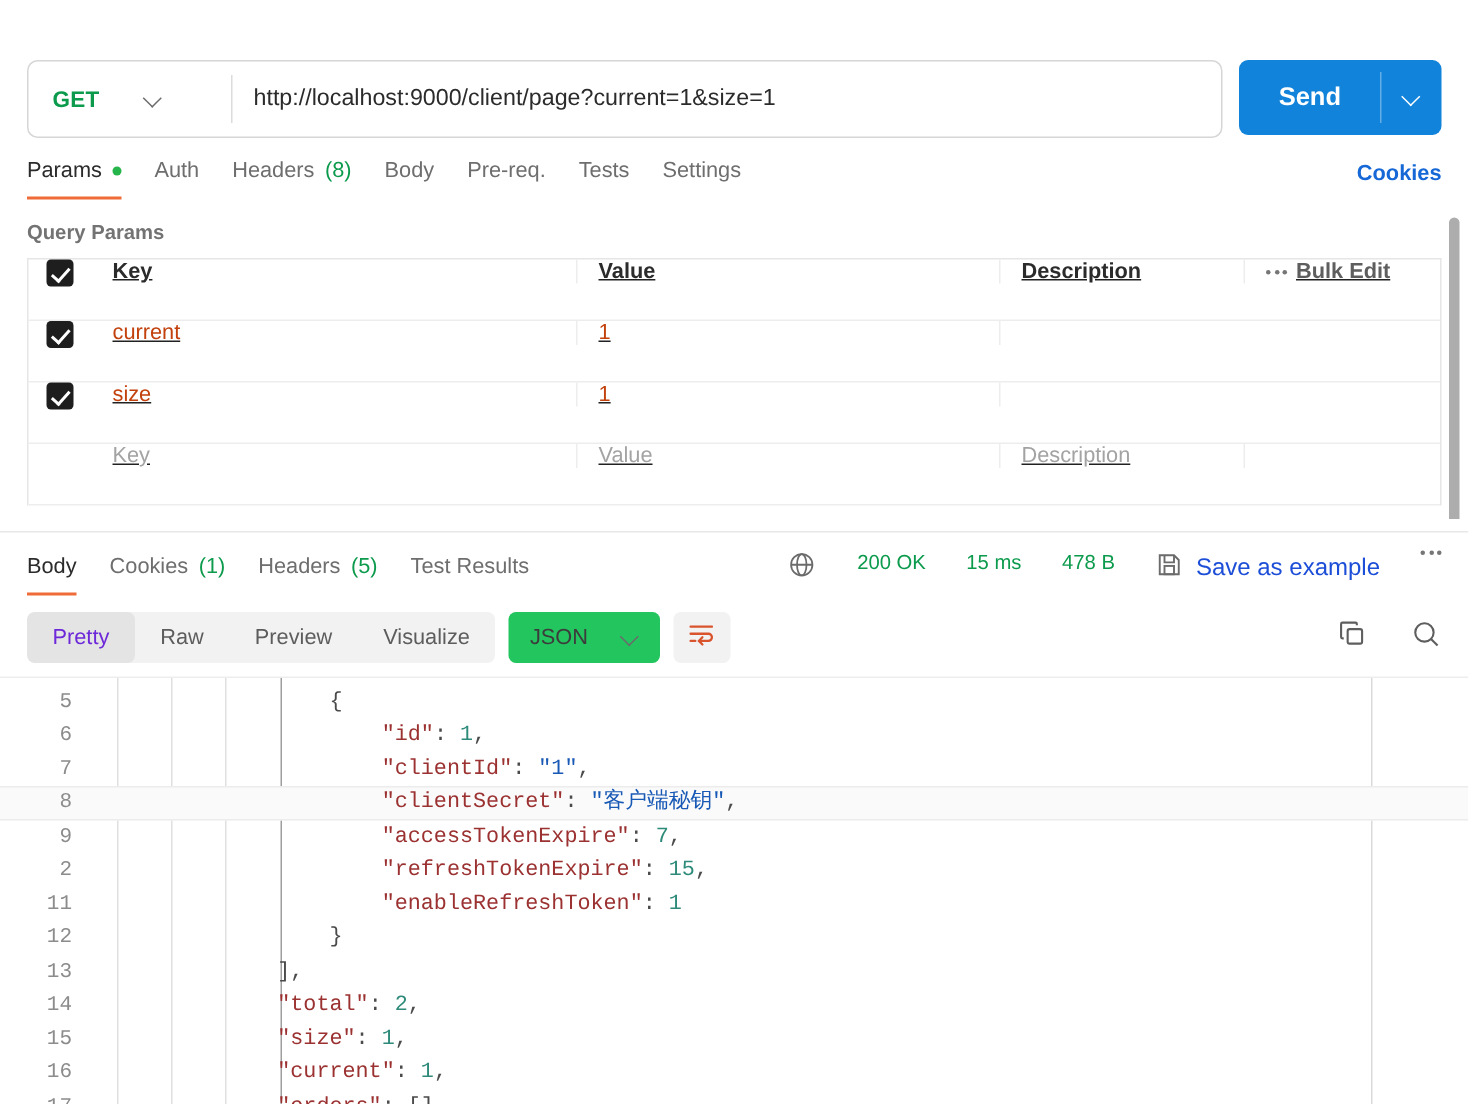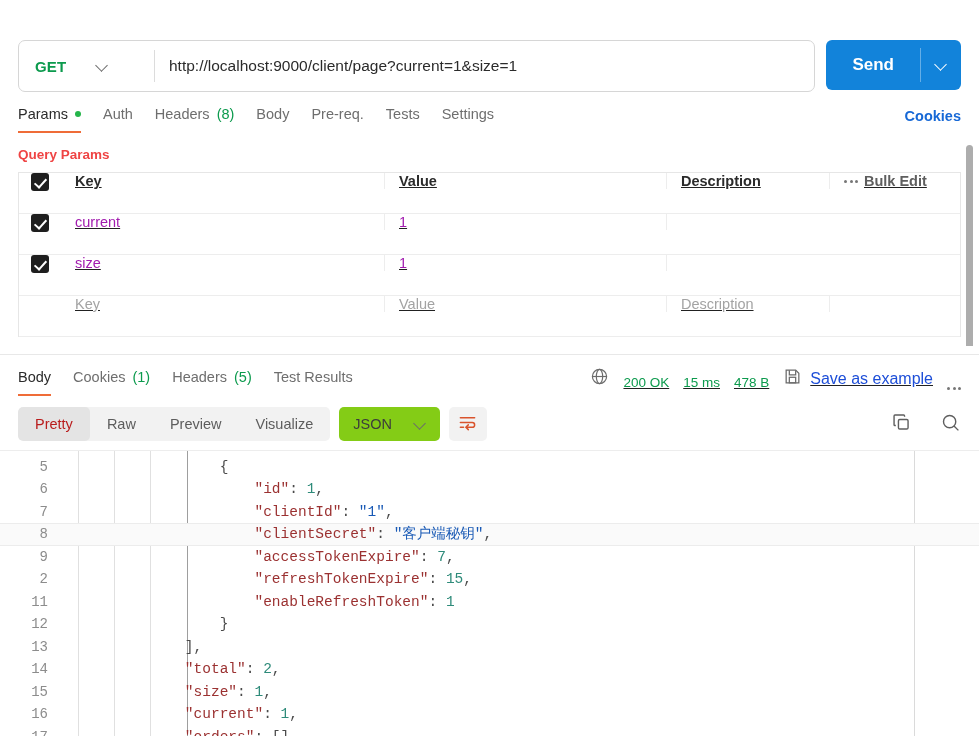--- a/index.html
+++ b/index.html
@@ -128,42 +128,42 @@
 
   
   .req-pane {
     position: relative;
     height: 213px;
     overflow: hidden;
   }
   .qp-title {
     font-size: 13.5px;
     font-weight: bold;
-    color: #ef4444;
+    color: #737373;
     padding: 14px 18px 10px 18px;
   }
   .tbl {
     margin: 0 18px;
     border: 1px solid #e6e6e6;
     border-bottom: none;
   }
   .trow {
     display: flex;
     align-items: flex-start;
     border-bottom: 1px solid #ededed;
     min-height: 41px;
     text-decoration: underline;
   }
   .trow:last-child { border-bottom: 1px solid #ededed; }
   .tcell {
     display: flex;
     align-items: center;
     padding: 0 14px;
     font-size: 14.5px;
-    color: #a21caf;
+    color: #c2410c;
     border-right: 1px solid #ededed;
   }
   .tcell.nb { border-right: none; }
   .c-check { width: 42px; justify-content: center; padding: 0; border-right: none; }
   .c-key { width: 324px; }
   .c-val { width: 282px; }
   .c-desc { flex: 1; }
   .c-actions { width: 130px; border-right: none; justify-content: flex-start; gap: 6px; }
   .hdr .tcell { font-weight: bold; color: #2b2b2b; }
   .ph { color: #a3a3a3; }
@@ -209,24 +209,23 @@
   
   .resp-head {
     display: flex;
     align-items: center;
     padding: 12px 18px 0 18px;
     gap: 22px;
   }
   .resp-meta {
     margin-left: auto;
     display: flex;
-    align-items: flex-end;
-    gap: 14px;
+    align-items: flex-start;
+    gap: 27px;
     padding-bottom: 8px;
-    text-decoration: underline;
   }
   .meta-txt { font-size: 13.5px; color: #0c9a4d; }
   .meta-save {
     display: flex; align-items: center; gap: 8px;
     font-size: 16px; color: #1d4ed8; cursor: pointer;
   }
   .globe { width: 19px; height: 19px; }
   .resp-toolbar {
     display: flex;
     align-items: center;
@@ -242,26 +241,26 @@
   }
   .seg > div {
     display: flex; align-items: center;
     padding: 0 17px;
     font-size: 14.5px;
     color: #5d5d5d;
     cursor: pointer;
   }
   .seg > div.active {
     background: #e4e4e4;
-    color: #b91c1c;
+    color: #6d28d9;
     border-radius: 5px;
   }
   .fmt {
     display: flex; align-items: center; gap: 22px;
-    background: #84cc16;
+    background: #22c55e;
     height: 34px;
     border-radius: 5px;
     padding: 0 14px;
     font-size: 14.5px;
     color: #3c3c3c;
     cursor: pointer;
   }
   .wrapbtn {
     width: 38px; height: 34px;
     background: #f2f2f2;

